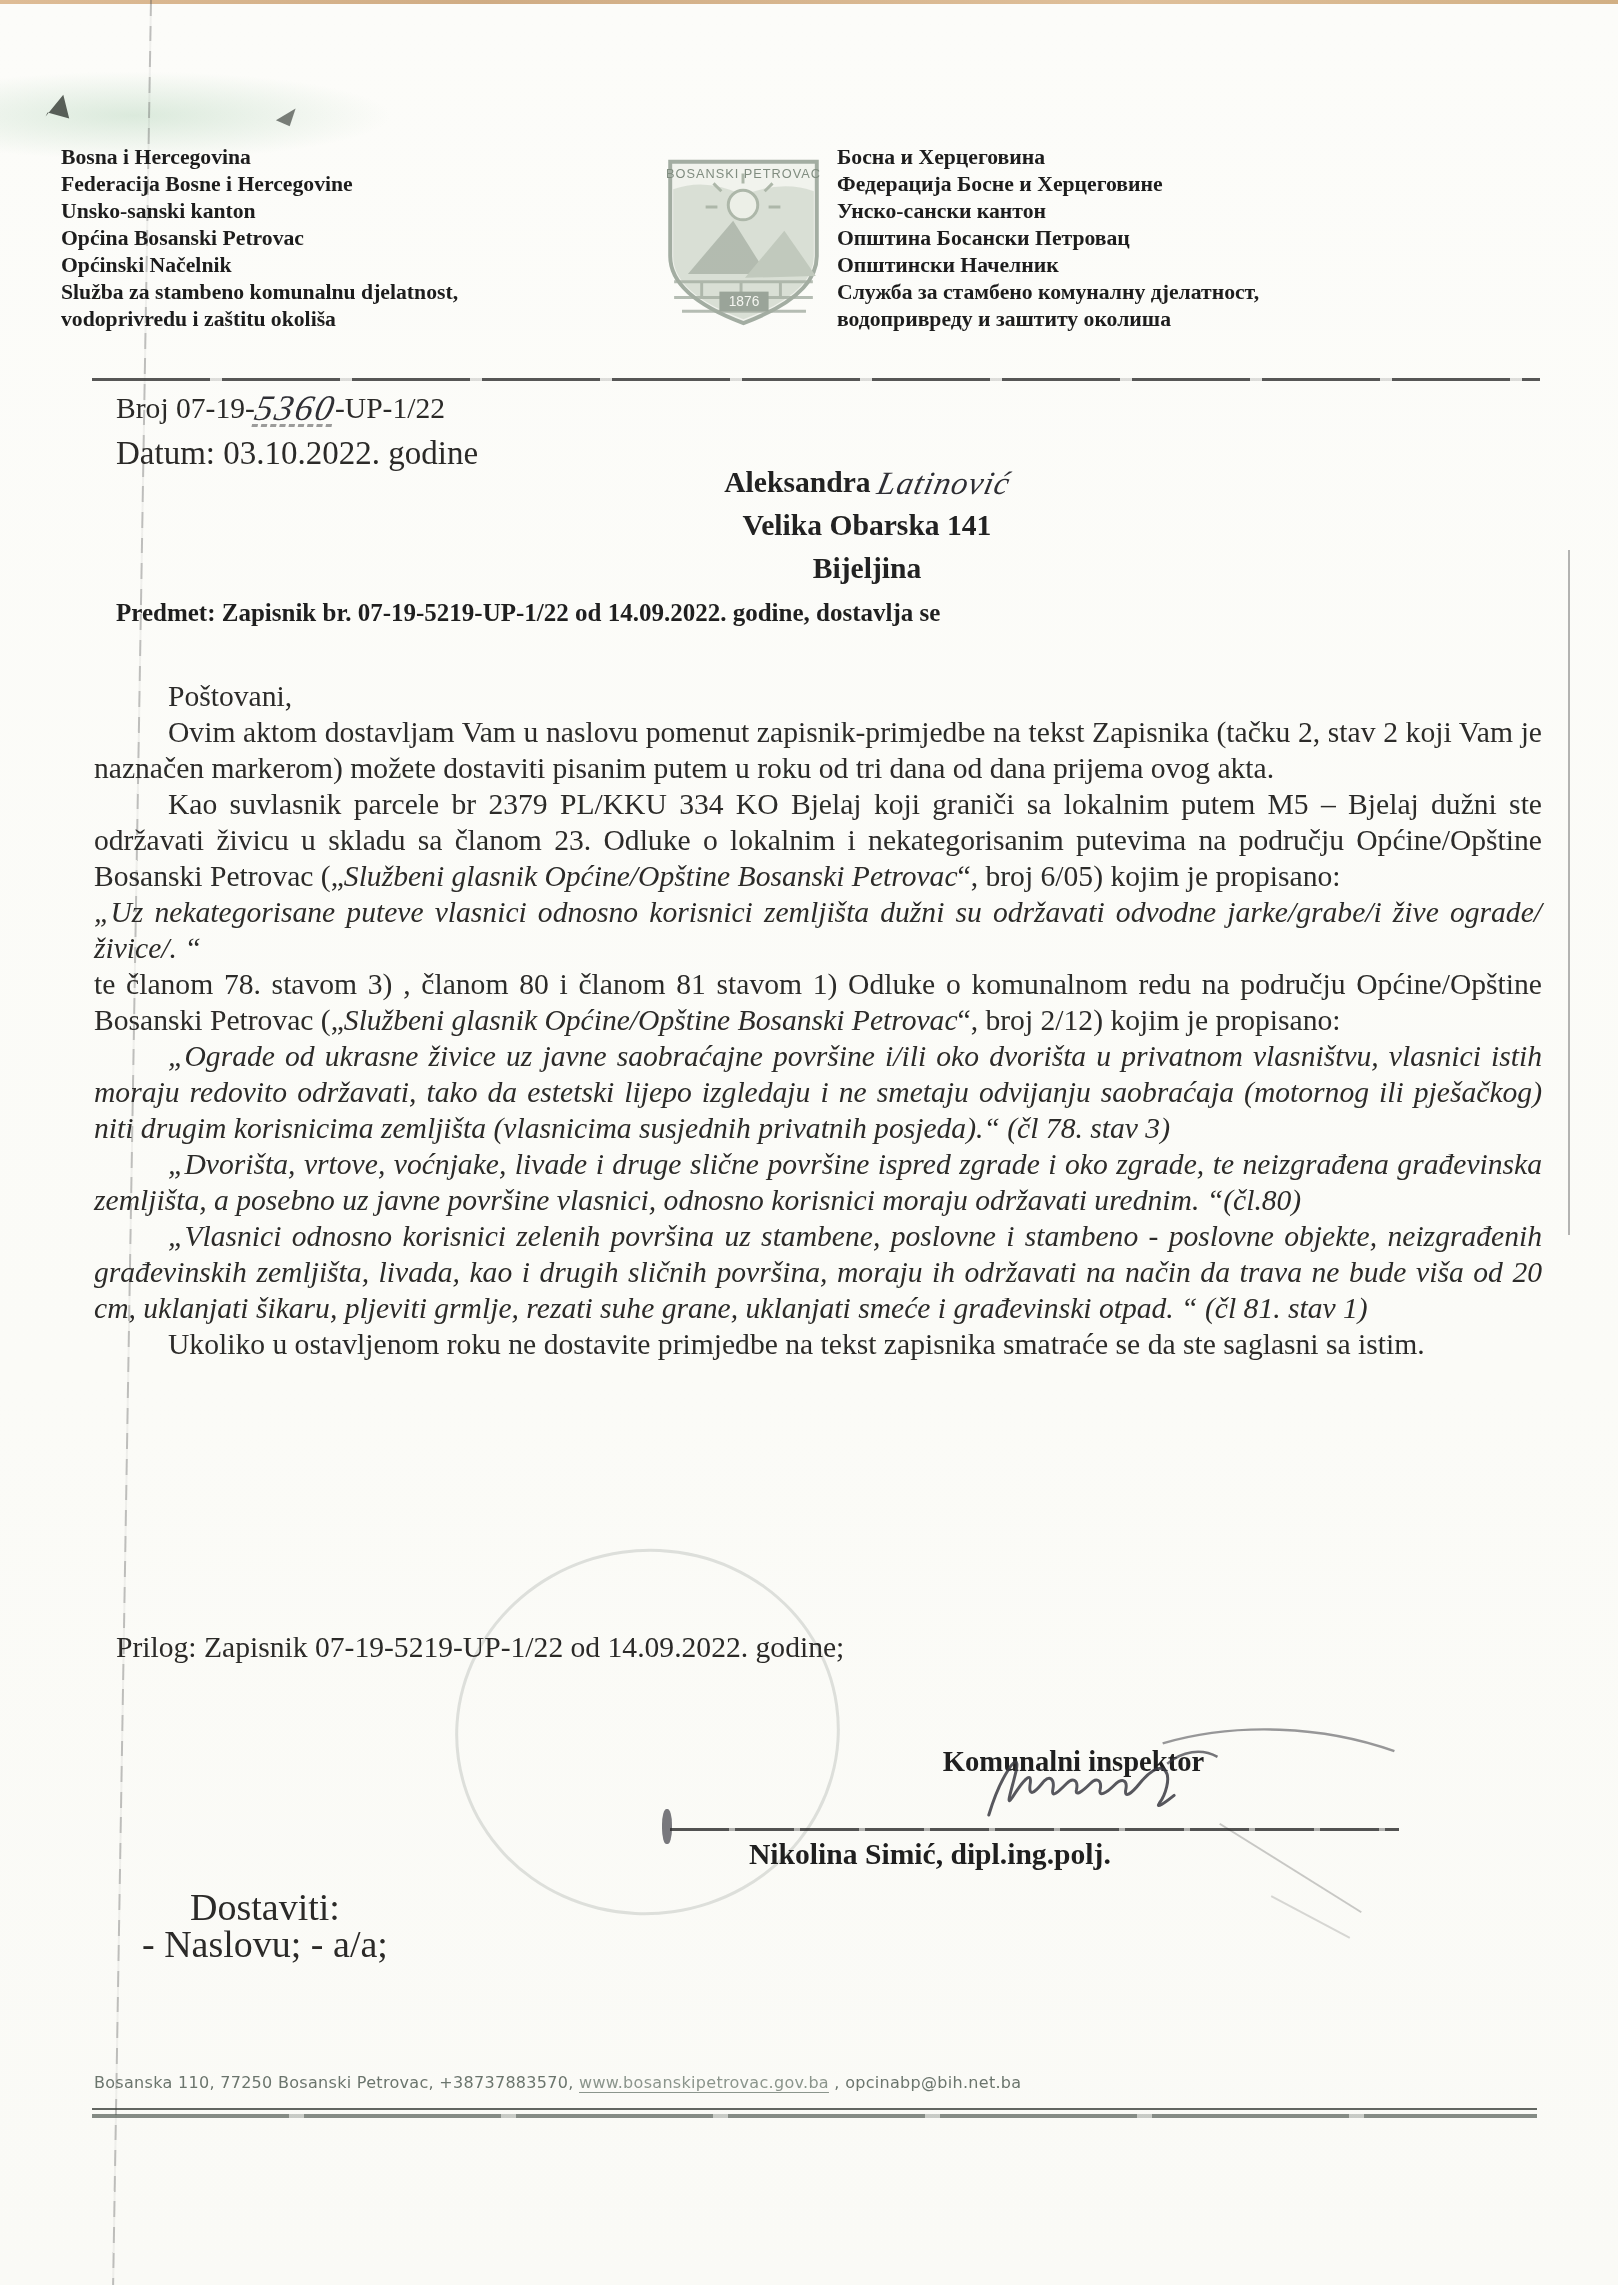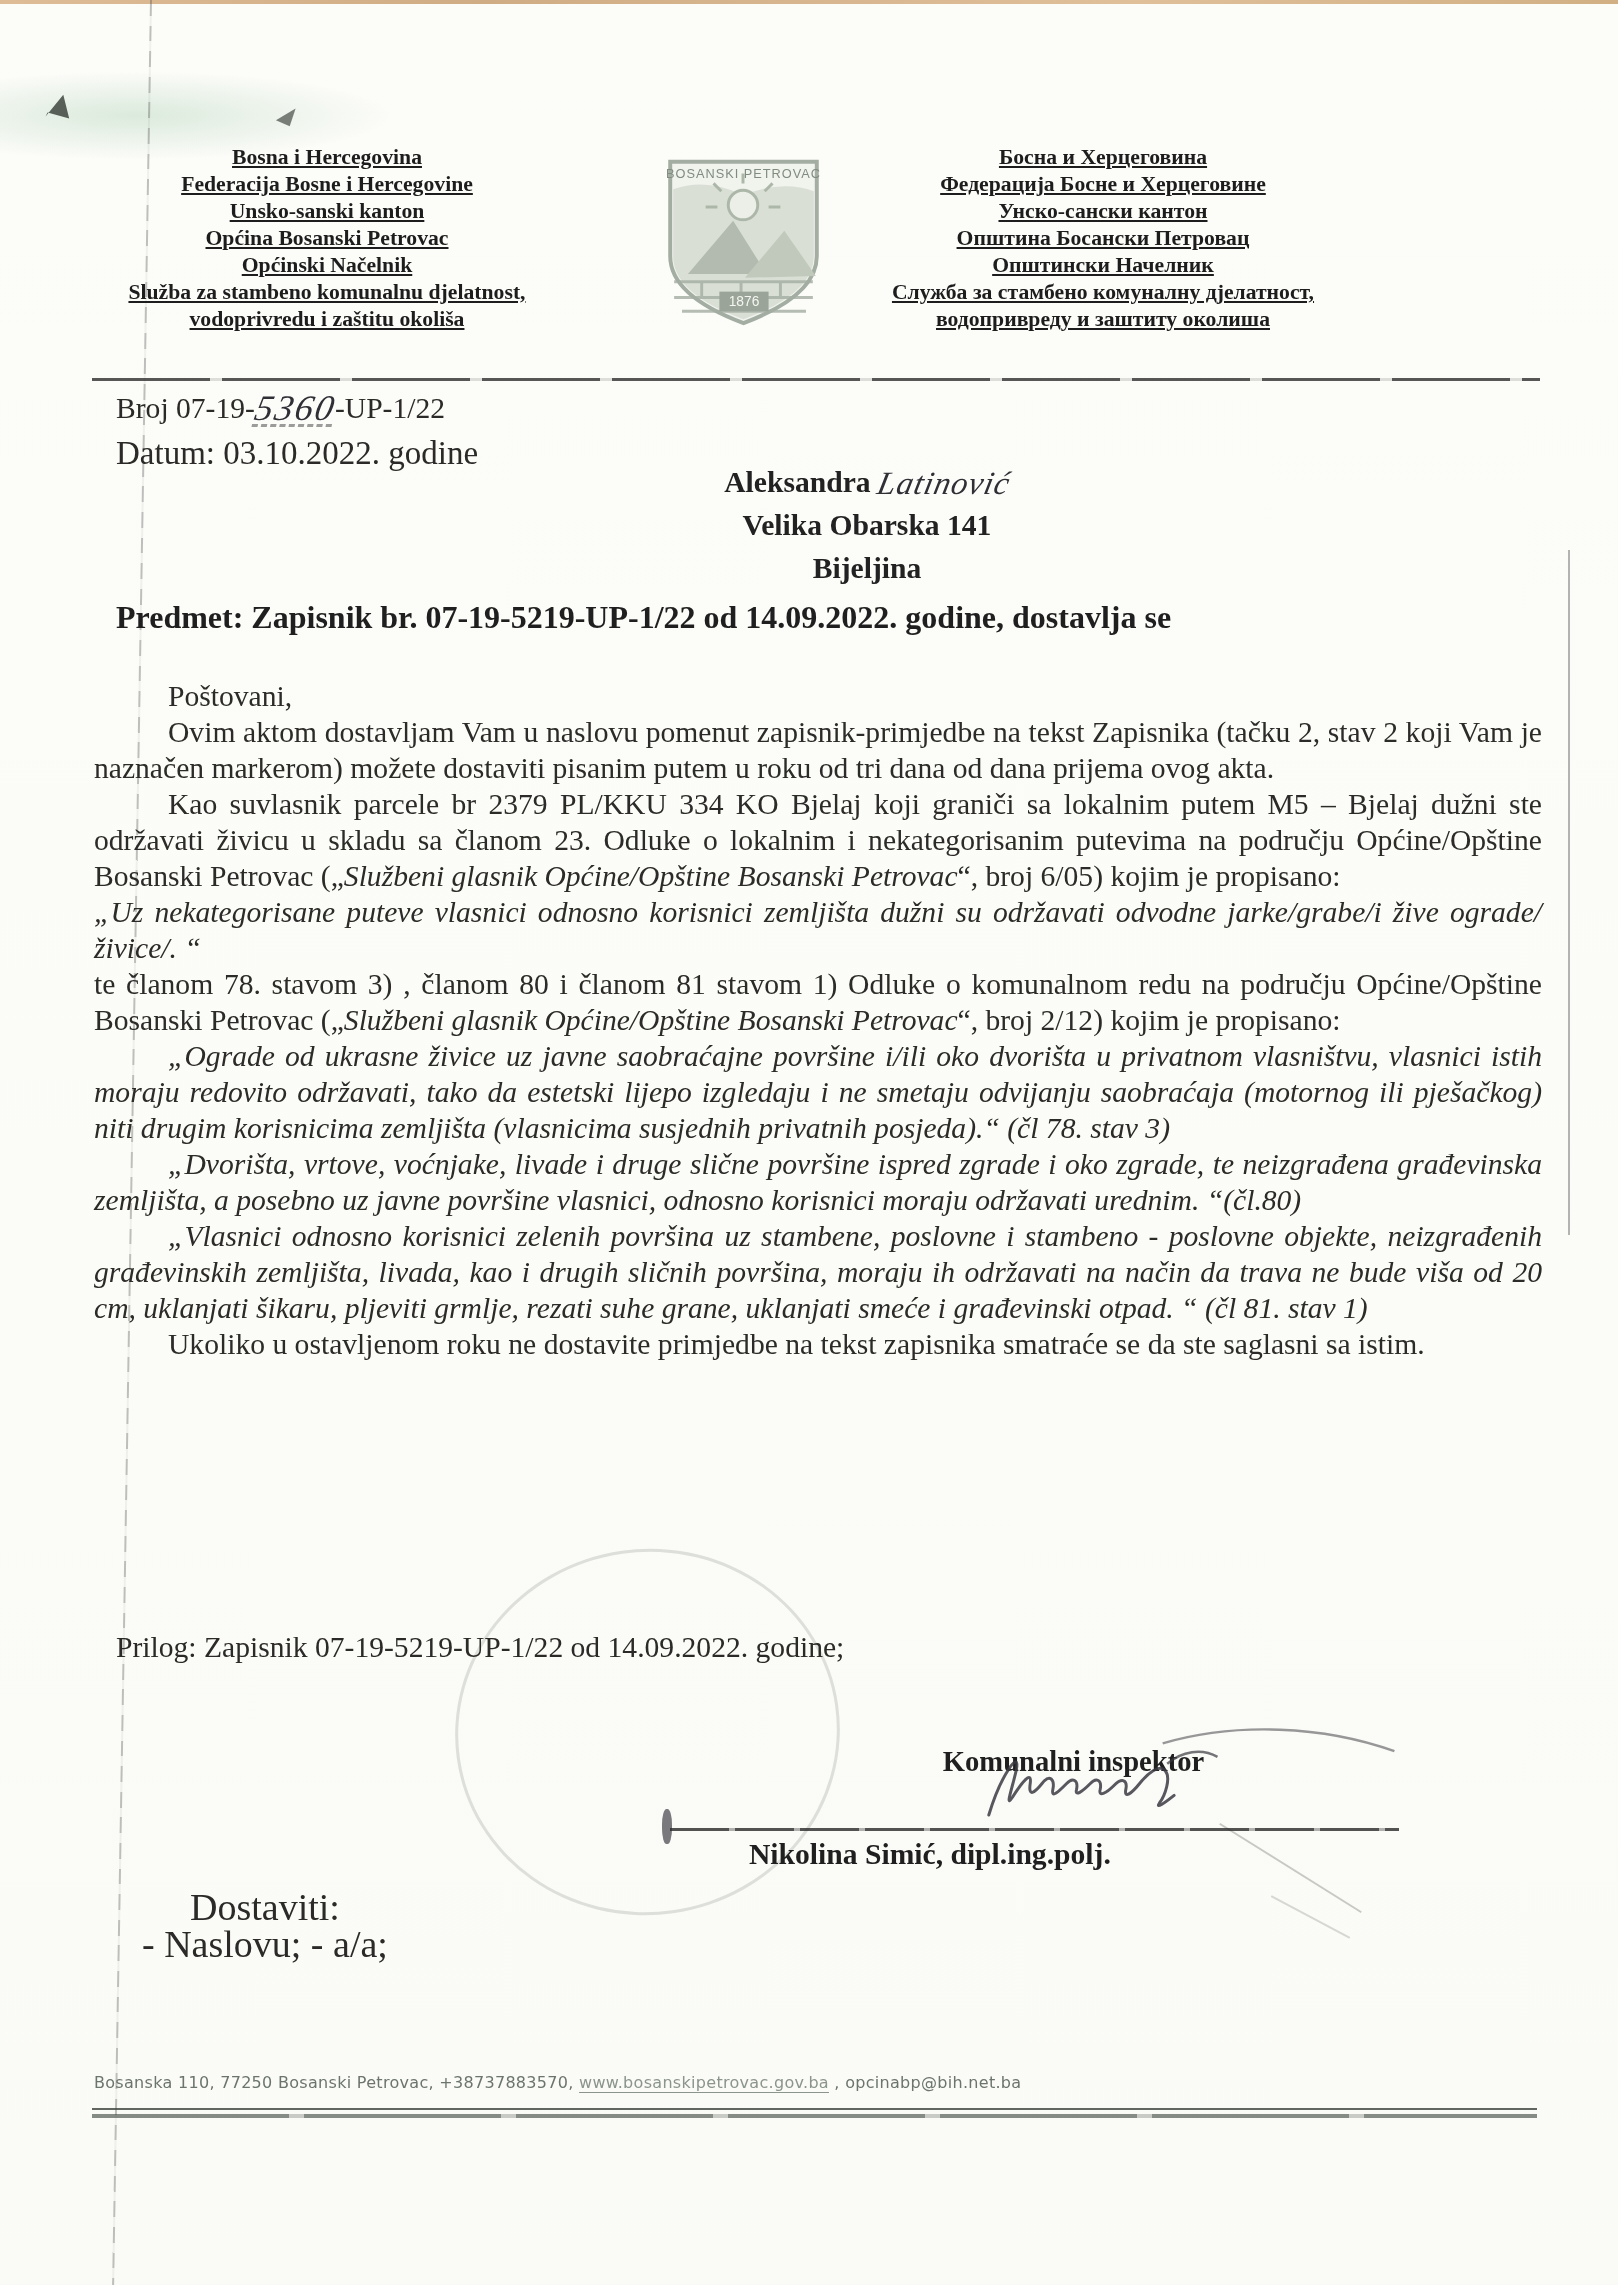--- a/index.html
+++ b/index.html
@@ -19,39 +19,39 @@
   .scan-right{position:absolute;left:1568px;top:550px;width:2px;height:685px;background:rgba(90,90,90,.45);}
   .stamp{position:absolute;left:455px;top:1549px;width:379px;height:360px;
     border:3px solid rgba(105,115,108,.20);border-radius:50%;transform:rotate(-8deg);}
   .scratch1{position:absolute;left:1207px;top:1867px;width:167px;height:2px;
     background:rgba(70,70,70,.28);transform:rotate(32deg);}
   .scratch2{position:absolute;left:1266px;top:1916px;width:89px;height:2px;
     background:rgba(70,70,70,.2);transform:rotate(28deg);}
   .ink-dot{position:absolute;left:662px;top:1809px;width:9.9px;height:35px;
     background:rgba(50,50,60,.65);border-radius:45%;}
   
-  .hblock{position:absolute;top:144px;width:532px;text-align:center;font-weight:bold;
-    font-size:21.7px;line-height:27px;color:#1d1d1d;text-decoration:underline;}
+  .hblock{position:absolute;top:144px;width:532px;font-weight:bold;
+    font-size:21.7px;line-height:27px;color:#1d1d1d;}
   .hleft{left:61px;}
   .hright{left:837px;}
   .crest{position:absolute;left:662px;top:148px;opacity:.88;}
   .rule-dashed{position:absolute;left:92px;top:378px;width:1448px;height:3px;
     background:repeating-linear-gradient(90deg,rgba(45,45,45,.8) 0 118px,rgba(45,45,45,.15) 118px 130px);}
   
   .broj{position:absolute;left:116px;top:392px;font-size:29.6px;}
   .hand{display:inline-block;font-style:italic;font-size:36px;line-height:29.6px;
     letter-spacing:2px;transform:skewX(-12deg);color:#2f2f35;position:relative;top:2px;}
   .hand-underline{border-bottom:3px dashed rgba(60,60,60,.5);}
   .datum{position:absolute;left:116px;top:435px;font-size:33px;}
   
   .recipient{position:absolute;left:591px;top:461px;width:552px;text-align:center;
     font-weight:bold;font-size:29.6px;line-height:43px;color:#222;}
   .recipient .hand{font-weight:normal;font-size:32.5px;letter-spacing:1px;}
   
-  .subject{position:absolute;left:116px;top:599px;width:1419px;font-size:32px;font-weight:bold;color:#1f1f1f;}
+  .subject{position:absolute;left:116px;top:599px;width:1419px;font-size:25px;font-weight:bold;color:#1f1f1f;}
   
   .body{position:absolute;left:94px;top:678px;width:1448px;font-size:29.6px;line-height:36px;
     text-align:justify;color:#2c2b29;}
   .body p{margin:0;text-indent:74px;}
   .body p.noind{text-indent:0;}
   .q{font-style:italic;}
   .it{font-style:italic;}
   .und{text-underline-offset:5.9px;text-decoration-thickness:2px;}
   .prilog{position:absolute;left:116px;top:1631px;font-size:29.6px;}
   

